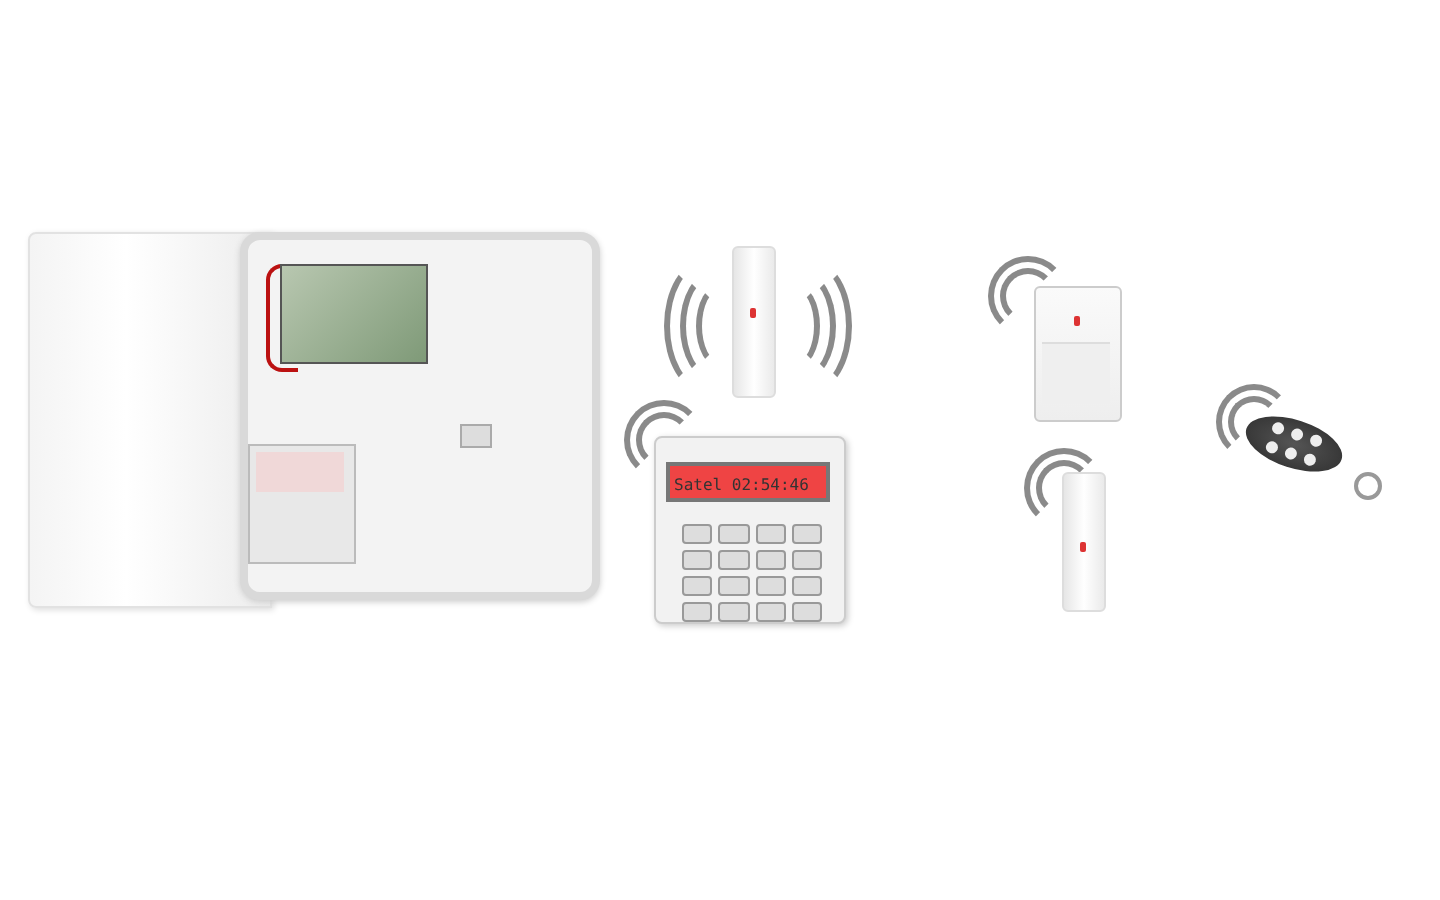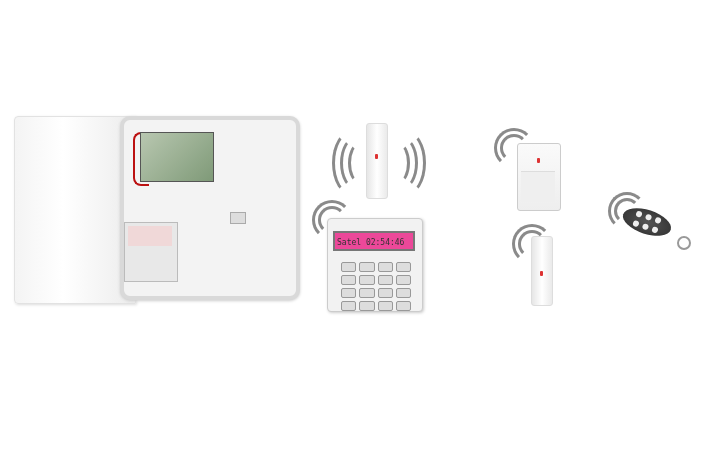--- a/index.html
+++ b/index.html
@@ -9,21 +9,21 @@
   .panel-box{left:120px;top:116px;width:172px;height:176px;background:#f3f3f3;border:4px solid #d9d9d9;border-radius:10px;box-shadow:0 1px 3px #ccc;}
   .pcb{left:140px;top:132px;width:72px;height:48px;background:linear-gradient(135deg,#b8c7b0,#7f9a78);border:1px solid #555;}
   .wire{left:133px;top:132px;width:14px;height:50px;border:2px solid #b11;border-right:none;border-radius:8px 0 0 8px;}
   .psu{left:124px;top:222px;width:52px;height:58px;background:#e8e8e8;border:1px solid #bbb;}
   .psu-label{left:128px;top:226px;width:44px;height:20px;background:#f0d8d8;}
   .tamper{left:230px;top:212px;width:14px;height:10px;background:#ddd;border:1px solid #aaa;}
   .sensor-tall{background:linear-gradient(90deg,#e6e6e6,#fff 50%,#eaeaea);border:1px solid #ddd;border-radius:3px;}
   .led{width:3px;height:5px;background:#d33;border-radius:1px;position:absolute;}
   .wave{position:absolute;border:3px solid transparent;border-radius:50%;}
   .keypad{left:327px;top:218px;width:94px;height:92px;background:#f2f2f2;border:1px solid #ccc;border-radius:4px;box-shadow:1px 1px 3px #ccc;}
-  .lcd{left:333px;top:231px;width:82px;height:20px;background:#ec4899;border:2px solid #777;font-family:"DejaVu Sans Mono",monospace;font-size:8px;color:#333;line-height:20px;padding-left:2px;box-sizing:border-box;white-space:nowrap;overflow:hidden;}
+  .lcd{left:333px;top:231px;width:82px;height:20px;background:#ef4444;border:2px solid #777;font-family:"DejaVu Sans Mono",monospace;font-size:8px;color:#333;line-height:20px;padding-left:2px;box-sizing:border-box;white-space:nowrap;overflow:hidden;}
   .keys{left:341px;top:262px;width:70px;height:44px;display:grid;grid-template-columns:repeat(4,1fr);gap:3px;}
   .key{background:#ddd;border:1px solid #999;border-radius:2px;height:8px;}
   .pir{left:517px;top:143px;width:42px;height:66px;background:linear-gradient(180deg,#fafafa,#eee);border:1px solid #ccc;border-radius:3px;}
   .pir-lens{left:521px;top:171px;width:34px;height:30px;background:#efefef;border-top:1px solid #ddd;}
   .remote{left:622px;top:210px;width:50px;height:24px;background:radial-gradient(ellipse at center,#555,#2c2c2c);border-radius:50%;transform:rotate(18deg);}
   .rbtn{position:absolute;width:6px;height:6px;background:#eee;border-radius:50%;}
   .ring{left:677px;top:236px;width:10px;height:10px;border:2px solid #999;border-radius:50%;}
 </style>
 </head>
 <body>

